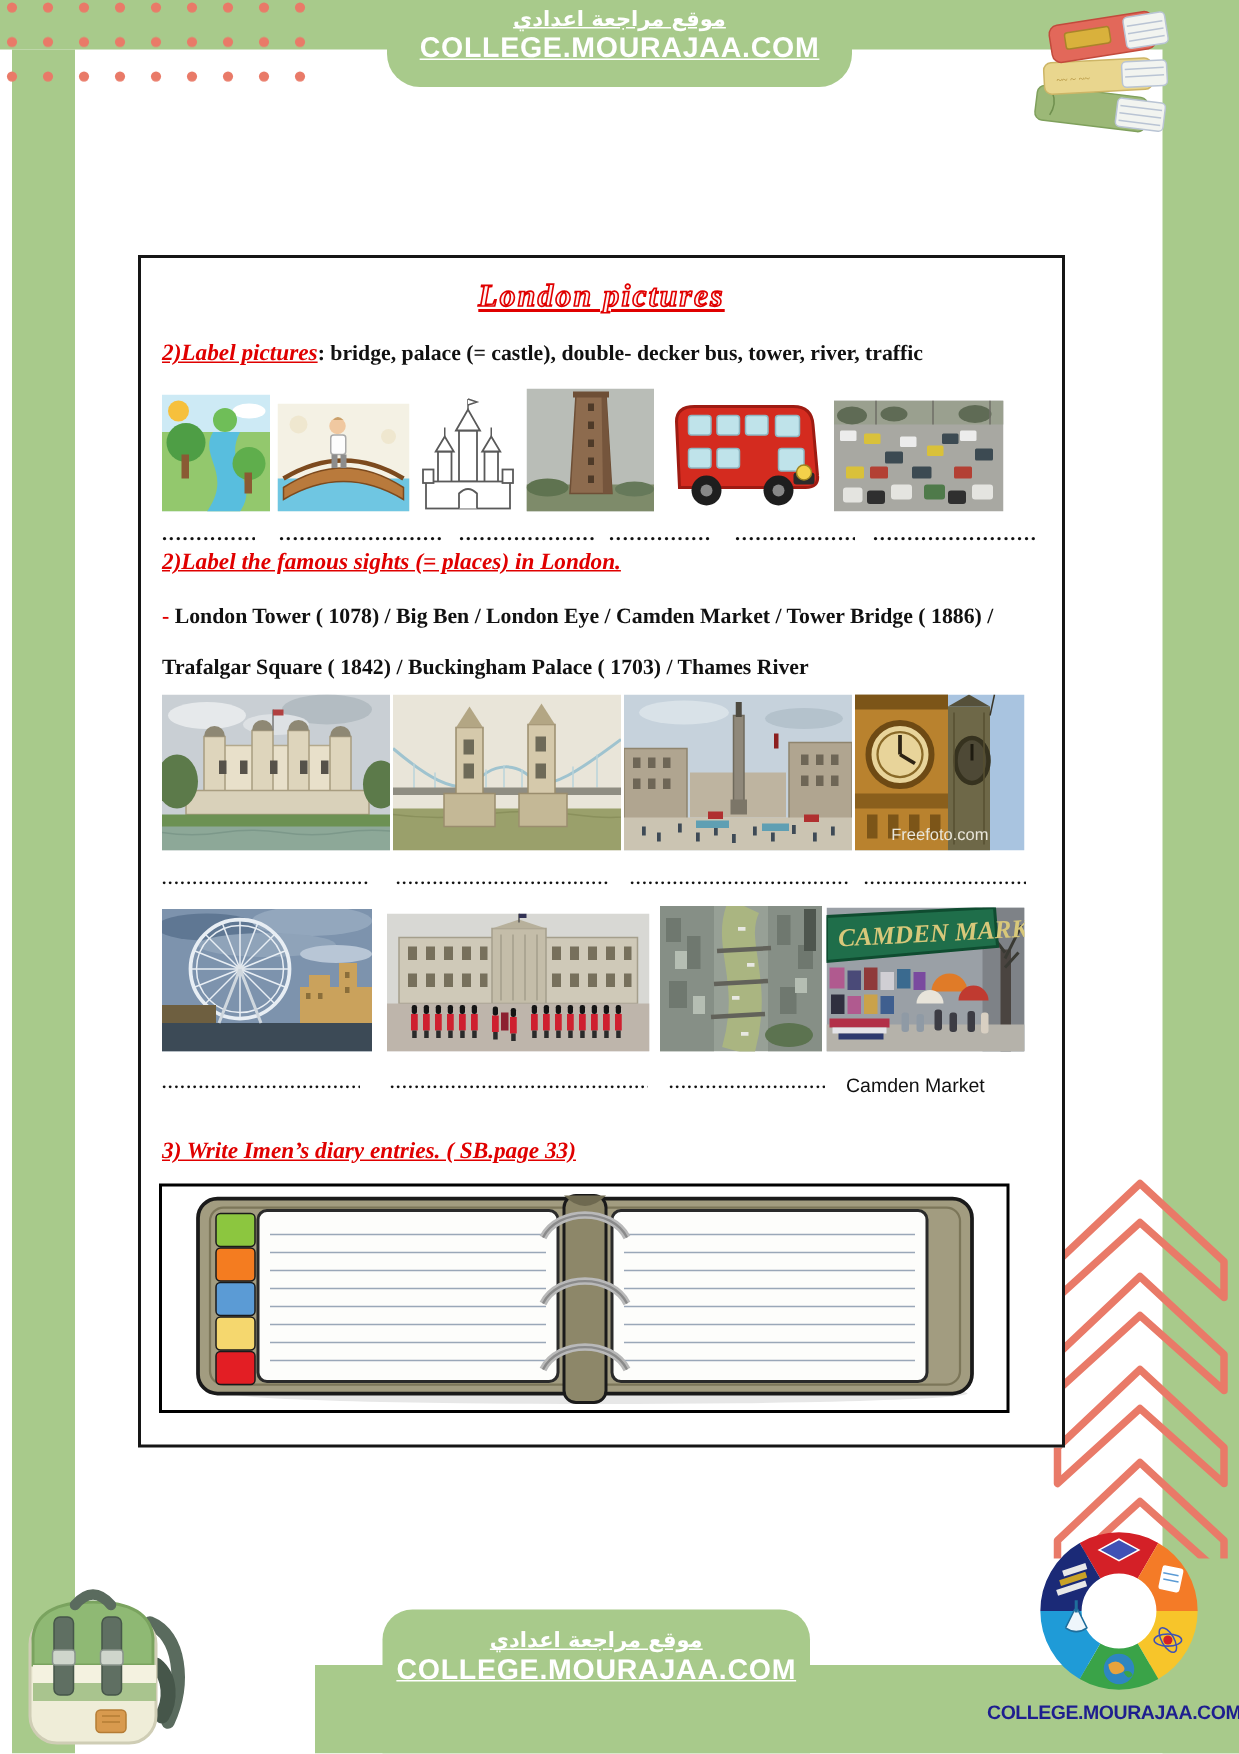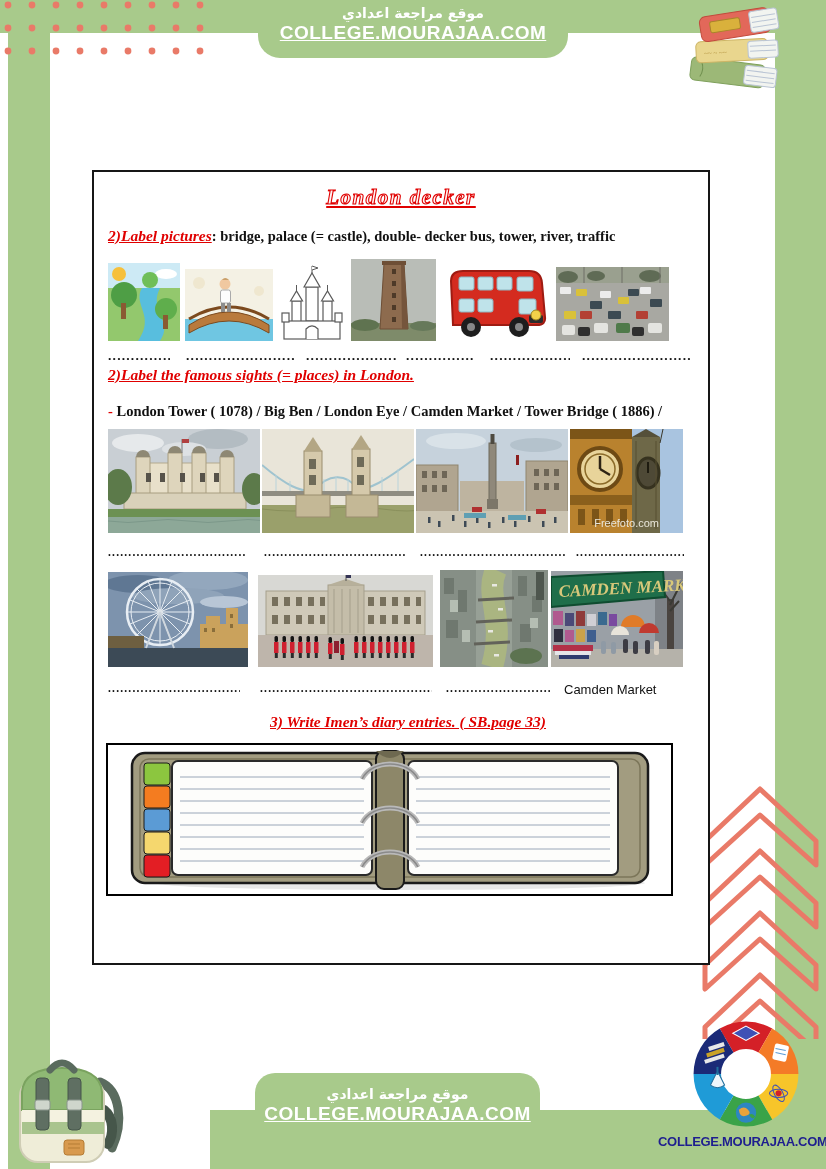--- a/index.html
+++ b/index.html
@@ -13,21 +13,21 @@
   .page{position:relative;width:826px;height:1169px;background:#fff;overflow:hidden;
         font-family:"Liberation Serif",serif;color:#111;}
 
   
   .band-top{position:absolute;left:0;top:0;width:826px;height:33px;background:var(--green);}
   .strip-left{position:absolute;left:8px;top:33px;width:42px;bottom:0;background:var(--green);}
   .strip-right{position:absolute;right:0;top:0;width:51px;height:1169px;background:var(--green);}
   .header-tab{position:absolute;left:258px;top:0;width:310px;height:58px;background:var(--green);
               border-radius:0 0 22px 22px;text-align:center;color:#fff;}
   .hdr-ar{font-family:"DejaVu Sans",sans-serif;font-weight:bold;font-size:14px;
-          margin-top:5px;}
+          text-decoration:underline;margin-top:5px;}
   .hdr-url{font-family:"Liberation Sans",sans-serif;font-weight:bold;font-size:19px;
            letter-spacing:.5px;text-decoration:underline;margin-top:1px;}
   .dotgrid{position:absolute;left:2px;top:0;}
   .books{position:absolute;left:686px;top:2px;}
   .chevrons{position:absolute;left:698px;top:783px;}
   .band-bottom{position:absolute;left:210px;right:0;top:1110px;bottom:0;background:var(--green);}
   .footer-tab{position:absolute;left:255px;top:1073px;width:285px;height:96px;background:var(--green);
               border-radius:20px 20px 0 0;text-align:center;color:#fff;padding-top:8px;}
   .backpack{position:absolute;left:8px;top:1052px;}
   .logo{position:absolute;left:690px;top:1018px;}
@@ -50,21 +50,21 @@
   .ph{flex:none;position:relative;}
   .ph svg{display:block;}
   .credit{position:absolute;right:3px;bottom:4px;color:#e9e6da;font:11px "Liberation Sans",sans-serif;}
   .dots-row{display:flex;margin-left:14px;}
   .dg{overflow:hidden;white-space:nowrap;font-weight:bold;letter-spacing:1.2px;color:#111;}
   .dots-lg{font-size:13.5px;}
   .dots-sm{font-size:11.5px;}
   .camden-label{font:13px "Liberation Sans",sans-serif;color:#111;white-space:nowrap;
                 align-self:center;margin-left:14px;}
   .h2{margin:2px 0 0 14px;}
-  .h3{margin:16px 0 0 14px;text-align:center;}
+  .h3{margin:28px 0 0 14px;}
   .diary-box{margin:12px 0 0 12px;width:567px;height:153px;border:2px solid #000;
              display:flex;align-items:center;justify-content:center;background:#fff;}
 </style>
 </head>
 <body>
 
 <div class="page">
 
   <div class="band-top"></div>
   <div class="strip-left"></div>
@@ -114,21 +114,21 @@
     <g fill="none" stroke="#e97a68" stroke-width="5" stroke-linejoin="round">
       <path d="M7,58 L62,6 L118,58 L118,82 L62,32 L7,82 Z"></path>
       <path d="M7,120 L62,68 L118,120 L118,144 L62,94 L7,144 Z"></path>
       <path d="M7,182 L62,130 L118,182 L118,206 L62,156 L7,206 Z"></path>
       <path d="M7,244 L62,192 L118,244 L118,268 L62,218 L7,268 Z"></path>
     </g>
   </svg>
 
   <div class="content-box">
 
-    <div class="ws-title">London decker</div>
+    <div class="ws-title">London pictures</div>
 
     <div class="line1">
       <span class="h-red">2)Label pictures</span><span class="sep">:  </span><span>bridge, palace (= castle), double- decker bus, tower, river, traffic</span>
     </div>
 
     <div class="photo-row" style="margin-top:14px;height:82px;">
       <div class="ph" style="width:72px;height:78px;margin-right:5px;">
         <svg width="72" height="78" viewBox="0 0 72 78">
           <rect width="72" height="78" fill="#cdeaf5"></rect>
           <circle cx="11" cy="11" r="7" fill="#f6c03c"></circle>
@@ -275,20 +275,21 @@
       <span class="dg" style="width:90px;margin-right:10px;">..........................................</span>
       <span class="dg" style="width:68px;margin-right:16px;">..........................................</span>
       <span class="dg" style="width:80px;margin-right:12px;">..........................................</span>
       <span class="dg" style="width:108px;">..........................................</span>
     </div>
 
     <div class="h-red h2">2)Label  the famous sights (= places) in London.</div>
 
     <div class="wb-line" style="margin-top:10px;line-height:34px;">
       <span class="red-dash">-</span><span> London Tower ( 1078) / Big Ben / London Eye / Camden Market /  Tower Bridge ( 1886) /</span><br>
+      <span>Trafalgar Square ( 1842) / Buckingham Palace ( 1703) /  Thames River</span>
     </div>
 
     <div class="photo-row" style="margin-top:1px;height:104px;">
       <div class="ph" style="width:152px;height:104px;margin-right:2px;">
         <svg width="152" height="104" viewBox="0 0 152 104">
           <rect width="152" height="104" fill="#c9cfd4"></rect>
           <ellipse cx="30" cy="14" rx="26" ry="9" fill="#e6e9eb"></ellipse>
             <ellipse cx="110" cy="10" rx="30" ry="10" fill="#b3bcc2"></ellipse>
             <ellipse cx="76" cy="20" rx="22" ry="7" fill="#dde1e4"></ellipse>
           <rect x="34" y="34" width="86" height="38" fill="#e8e0ca" stroke="#b3a98d"></rect>

